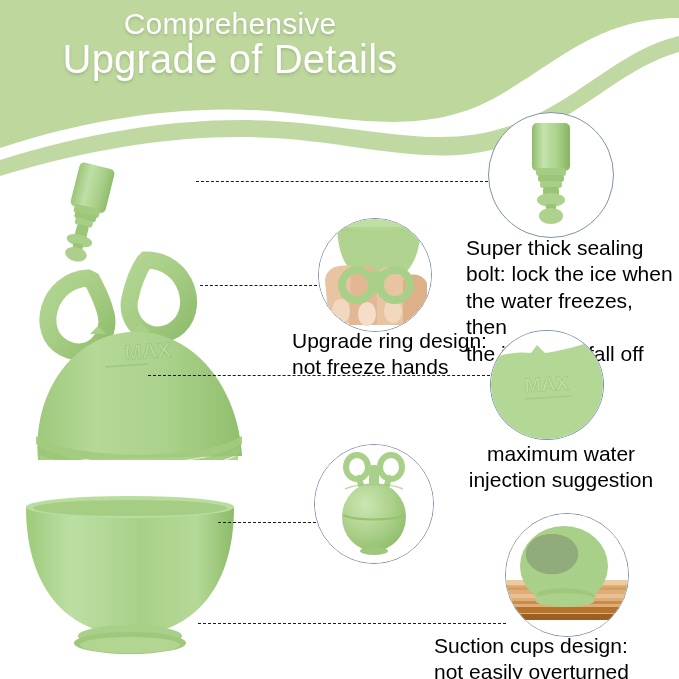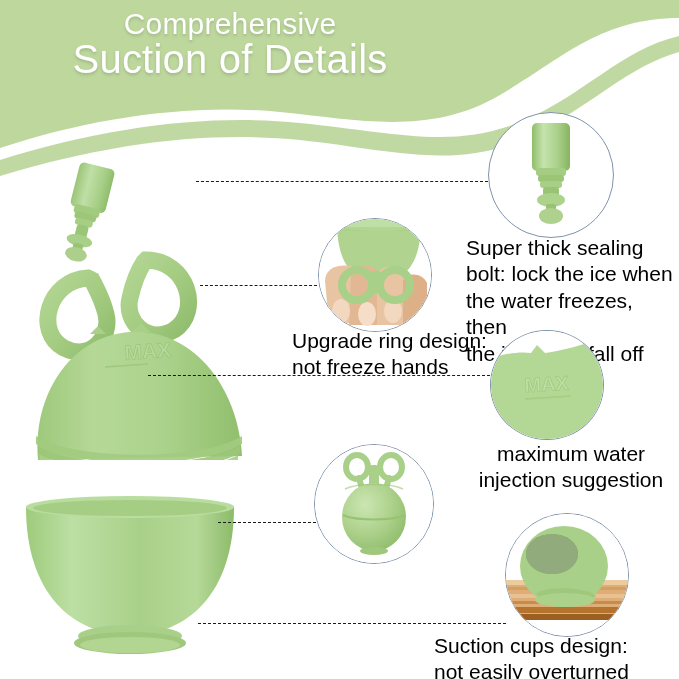--- a/index.html
+++ b/index.html
@@ -96,21 +96,21 @@
                C392,132 452,150 520,122
                C585,95 620,50 679,36
                L679,52 C628,66 592,106 530,136
                C458,171 392,150 300,140
                C212,131 112,142 0,176 Z" fill="#bdd79d" opacity="0.95"></path>
     </g>
   </svg>
 
   <div class="header-title">
     <span class="title-line1">Comprehensive</span>
-    <span class="title-line2">Suction of Details</span>
+    <span class="title-line2">Upgrade of Details</span>
   </div>
 
   <svg style="position:absolute; left:20px; top:160px;" viewBox="0 0 250 300" width="250" height="300">
     <defs>
       <linearGradient id="gLid" x1="0" y1="0" x2="1" y2="0">
         <stop offset="0%" stop-color="#9ec97c"></stop>
         <stop offset="28%" stop-color="#b5d897"></stop>
         <stop offset="62%" stop-color="#abd28c"></stop>
         <stop offset="100%" stop-color="#91bf6d"></stop>
       </linearGradient>
@@ -242,21 +242,21 @@
   <div class="circle" style="left:490px; top:330px; width:112px; height:108px;">
     <svg viewBox="0 0 112 108" width="112" height="108">
       <rect x="0" y="0" width="112" height="108" fill="#ffffff"></rect>
       <path d="M-8,30 C8,24 26,20 40,22 L46,14 L54,22
                C68,20 84,16 96,12 L104,18 L118,20
                L118,120 L-8,120 Z" fill="#b3d794"></path>
       <text x="56" y="60" text-anchor="middle" font-family="'Liberation Sans', sans-serif" font-size="20" font-weight="bold" fill="#bedfa6" stroke="#a3cb80" stroke-width="0.8" transform="rotate(-3 56 60)">MAX</text>
       <line x1="34" y1="68" x2="80" y2="65" stroke="#a6cd82" stroke-width="1.6"></line>
     </svg>
   </div>
-  <div class="caption center" style="left:466px; top:441px; width:210px;">maximum water
+  <div class="caption center" style="left:456px; top:441px; width:210px;">maximum water
 injection suggestion</div>
 
   <div class="circle" style="left:314px; top:444px; width:118px; height:118px;">
     <svg viewBox="0 0 118 118" width="118" height="118">
       <rect x="0" y="0" width="118" height="118" fill="#ffffff"></rect>
       <defs>
         <radialGradient id="gSphere" cx="0.36" cy="0.32" r="0.78">
           <stop offset="0%" stop-color="#cbe6b3"></stop>
           <stop offset="52%" stop-color="#aed28d"></stop>
           <stop offset="100%" stop-color="#8dbb69"></stop>

